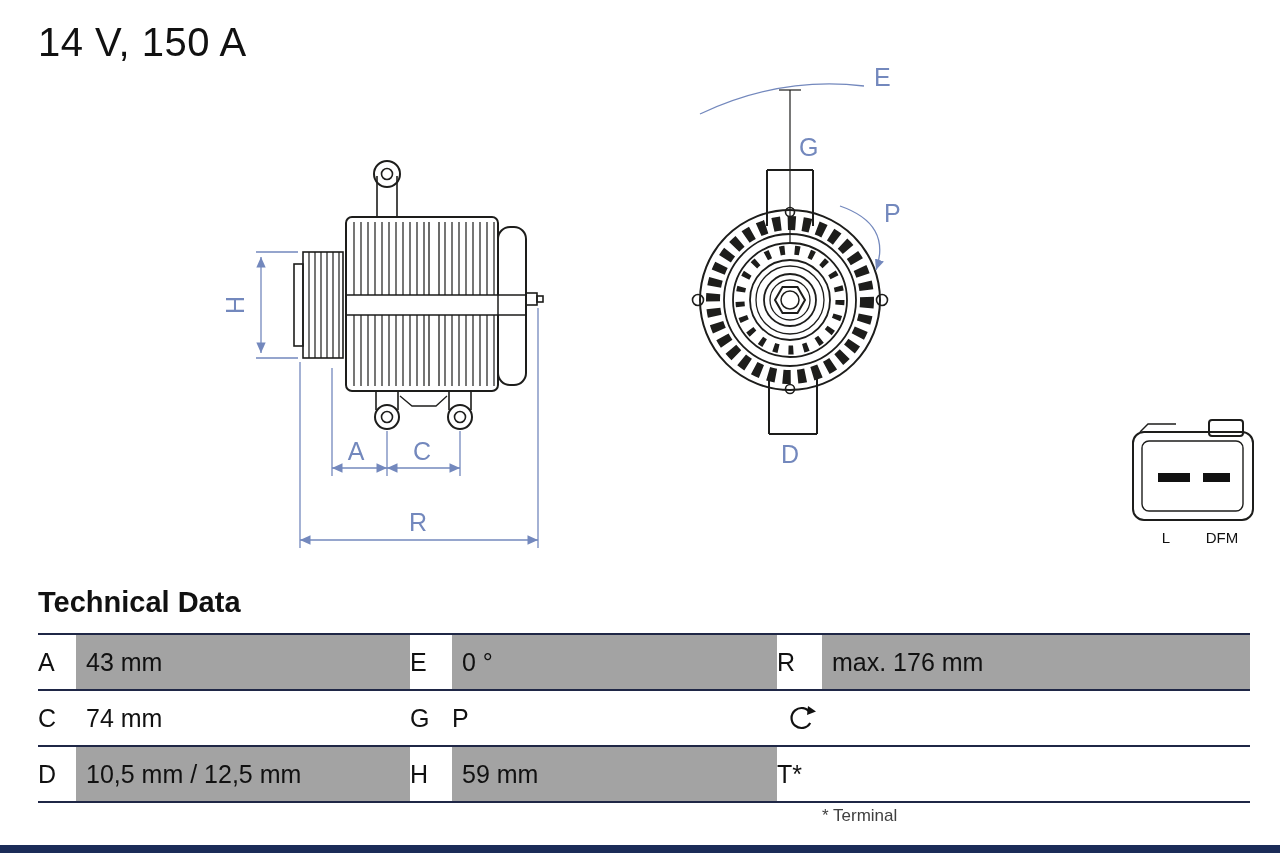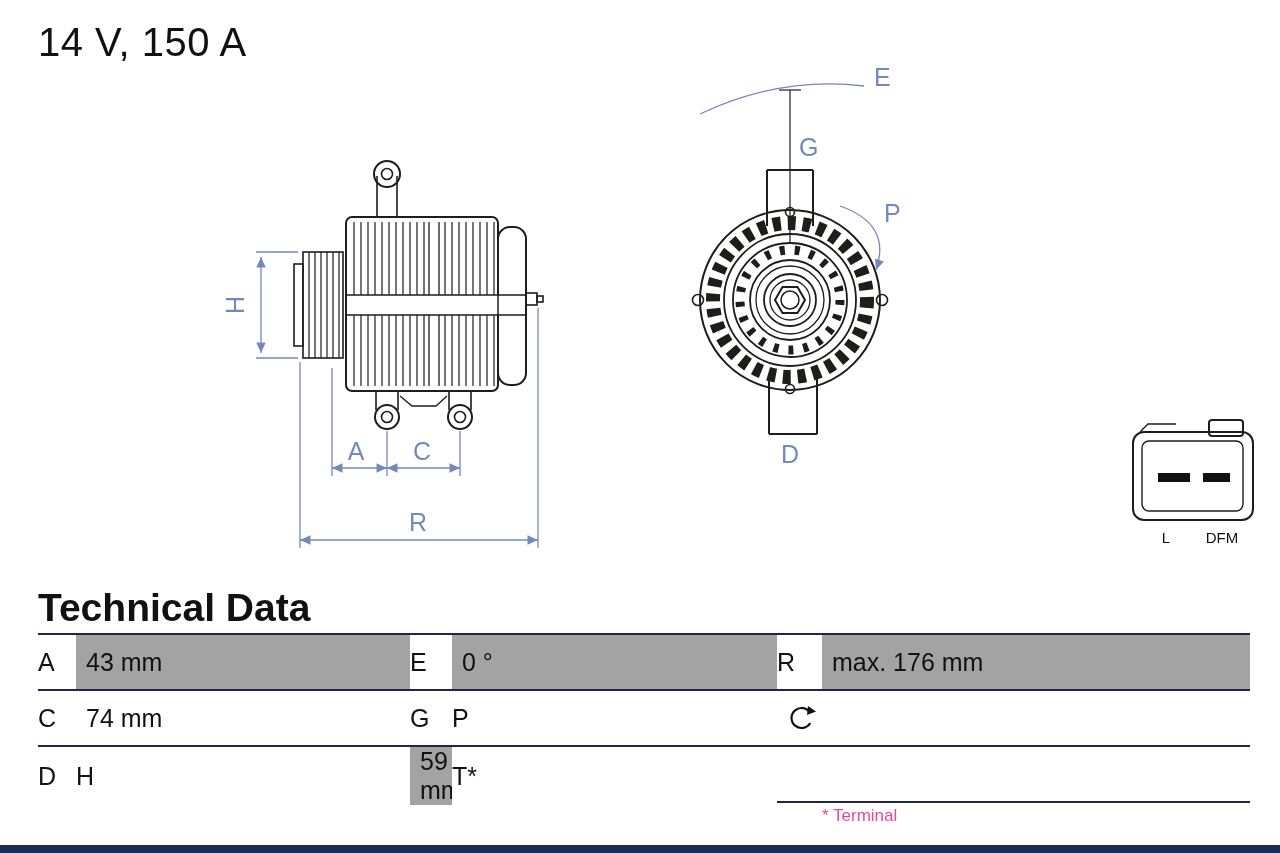--- a/index.html
+++ b/index.html
@@ -9,40 +9,40 @@
     font-family: "Liberation Sans", sans-serif;
     overflow: hidden;
   }
   .spec-title {
     position: absolute; left: 38px; top: 20px;
     font-size: 40px; letter-spacing: 0.5px; color: #111;
   }
   .drawing-svg { position: absolute; left: 0; top: 0; }
   .tech-heading {
     position: absolute; left: 38px; top: 586px;
-    font-size: 39px; font-weight: bold; color: #111;
+    font-size: 29px; font-weight: bold; color: #111;
   }
   .tech-table {
     position: absolute; left: 38px; top: 633px; width: 1212px;
     border-top: 2px solid #1f2746;
   }
   .t-row {
     display: grid;
     grid-template-columns: 38px 334px 42px 325px 45px 428px;
     height: 54px;
     border-bottom: 2px solid #1f2746;
     font-size: 25px;
   }
   .t-cell { display: flex; align-items: center; height: 100%; }
   .t-key  { padding-left: 0; background: #fff; }
   .t-val  { padding-left: 10px; }
   .t-row.shaded .t-val { background: #a3a3a3; }
   .footnote {
     position: absolute; left: 822px; top: 806px;
-    font-size: 17px; color: #ec4899;
+    font-size: 17px; color: #404040;
   }
   .bottom-bar {
     position: absolute; left: 0; bottom: 0;
     width: 1280px; height: 8px; background: #1b2c58;
   }
   .dim-text { fill: #7388bd; font-family: "Liberation Sans", sans-serif; font-size: 25px; }
   .conn-text { fill: #111; font-family: "Liberation Sans", sans-serif; font-size: 15px; }
 </style>
 </head>
 <body>
@@ -181,20 +181,21 @@
     <div class="t-cell t-key">P</div>
     <div class="t-cell t-val">
       <svg width="30" height="30" viewBox="0 0 30 30">
         <path d="M23.2 10 A10 10 0 1 0 23.2 20" fill="none" stroke="#111" stroke-width="2.2"></path>
         <polygon points="21,3 29,8.5 20,12" fill="#111"></polygon>
       </svg>
     </div>
   </div>
   <div class="t-row shaded">
     <div class="t-cell t-key">D</div>
+    <div class="t-cell t-val">10,5 mm / 12,5 mm</div>
     <div class="t-cell t-key">H</div>
     <div class="t-cell t-val">59 mm</div>
     <div class="t-cell t-key">T*</div>
   </div>
 </div>
 
 <div class="footnote">* Terminal</div>
 
 <div class="bottom-bar"></div>
 

